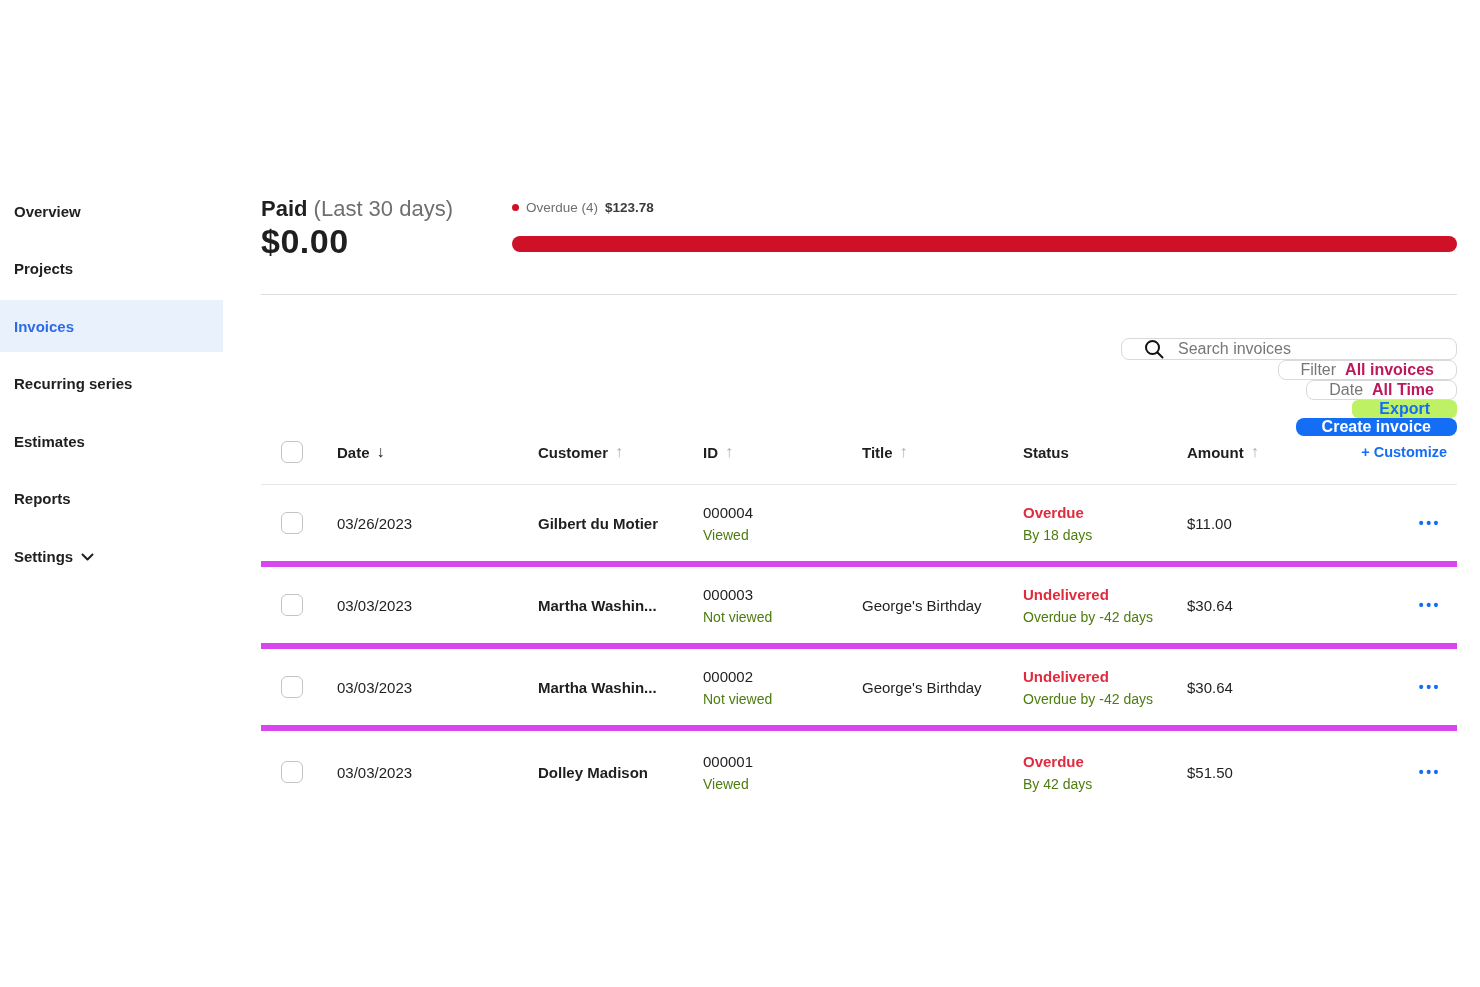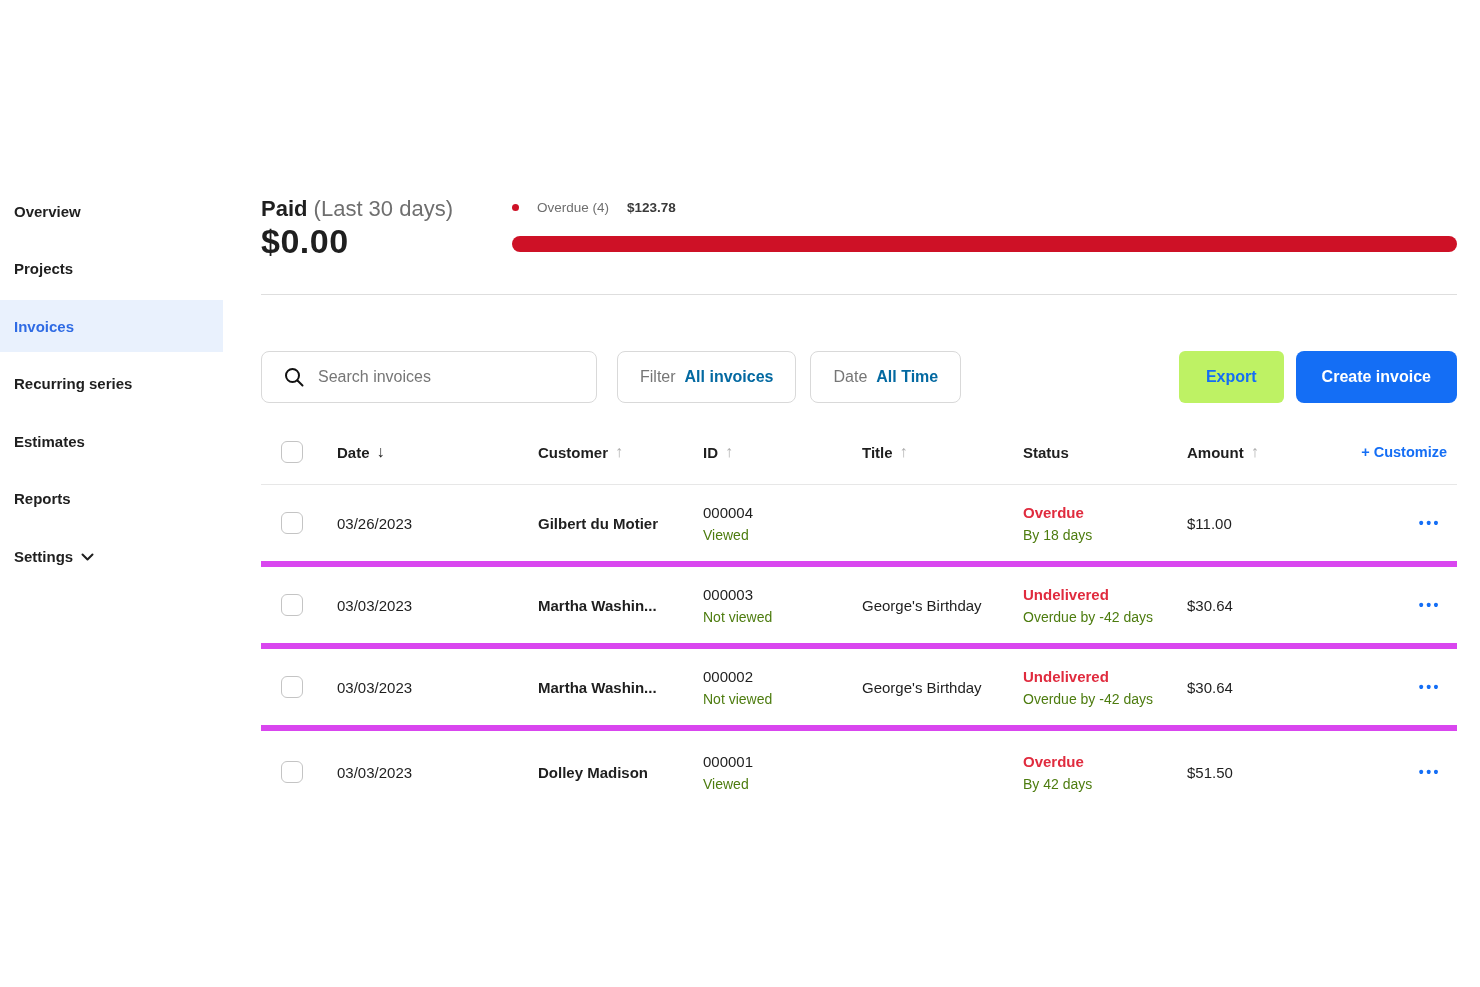--- a/index.html
+++ b/index.html
@@ -24,44 +24,44 @@
   
   .main { position:absolute; left:261px; top:0; width:1196px; height:987px; }
 
   .paid-block { position:absolute; left:0; top:196px; }
   .paid-line { font-size:22px; }
   .paid-label { font-weight:700; }
   .paid-period { color:#6F6F6F; }
   .paid-amount { font-size:34px; font-weight:700; letter-spacing:.5px; }
 
   .overdue-block { position:absolute; left:251px; top:200px; width:945px; }
-  .legend { display:flex; align-items:center; gap:18px; font-size:13.5px; color:#6F6F6F; }
+  .legend { display:flex; align-items:center; gap:7px; font-size:13.5px; color:#6F6F6F; }
   .dot { width:7px; height:7px; border-radius:50%; background:var(--bar_red,#CE1126); flex:0 0 auto; }
   .legend-amt { font-weight:700; color:#3A3A3A; }
   .bar { margin-top:21px; width:100%; height:16px; border-radius:8px; background:var(--bar_red,#CE1126); }
 
   .divider { position:absolute; left:0; top:294px; width:1196px; height:1px; background:#DEDEDE; }
 
   
-  .toolbar { position:absolute; left:0; top:351px; width:1196px; height:52px; display:flex; align-items:flex-end; }
+  .toolbar { position:absolute; left:0; top:338px; width:1196px; height:52px; display:flex; align-items:flex-end;flex-direction:column; }
   .search-box {
     width:336px; height:52px; border:1px solid #D9D9D9; border-radius:8px;
     display:flex; align-items:center; gap:14px; padding:0 16px 0 22px; background:#fff;
   }
   .search-box input {
     border:none; outline:none; width:100%; font-size:16px; color:#1f1f1f;
     font-family:"Liberation Sans","DejaVu Sans",sans-serif; background:transparent;
   }
   .search-box input::placeholder { color:#767676; opacity:1; }
   .pill {
     height:52px; border:1px solid #D9D9D9; border-radius:8px; background:#fff;
     display:flex; align-items:center; gap:9px; padding:0 22px; font-size:16px; cursor:pointer;
   }
   .pill .box-label { color:#767676; }
-  .pill .box-value { font-weight:700; color:#0369a1; }
+  .pill .box-value { font-weight:700; color:#be185d; }
   .filter-box { margin-left:20px; }
   .date-box { margin-left:14px; }
   .tb-spacer { flex:1; }
   .export-btn {
     height:52px; padding:0 27px; border:none; border-radius:6px; background:#bef264;
     color:var(--accent_blue,#146EF5); font-size:16px; font-weight:700; cursor:pointer;
     font-family:inherit;
   }
   .create-btn {
     margin-left:12px; height:52px; padding:0 26px; border:none; border-radius:8px;

